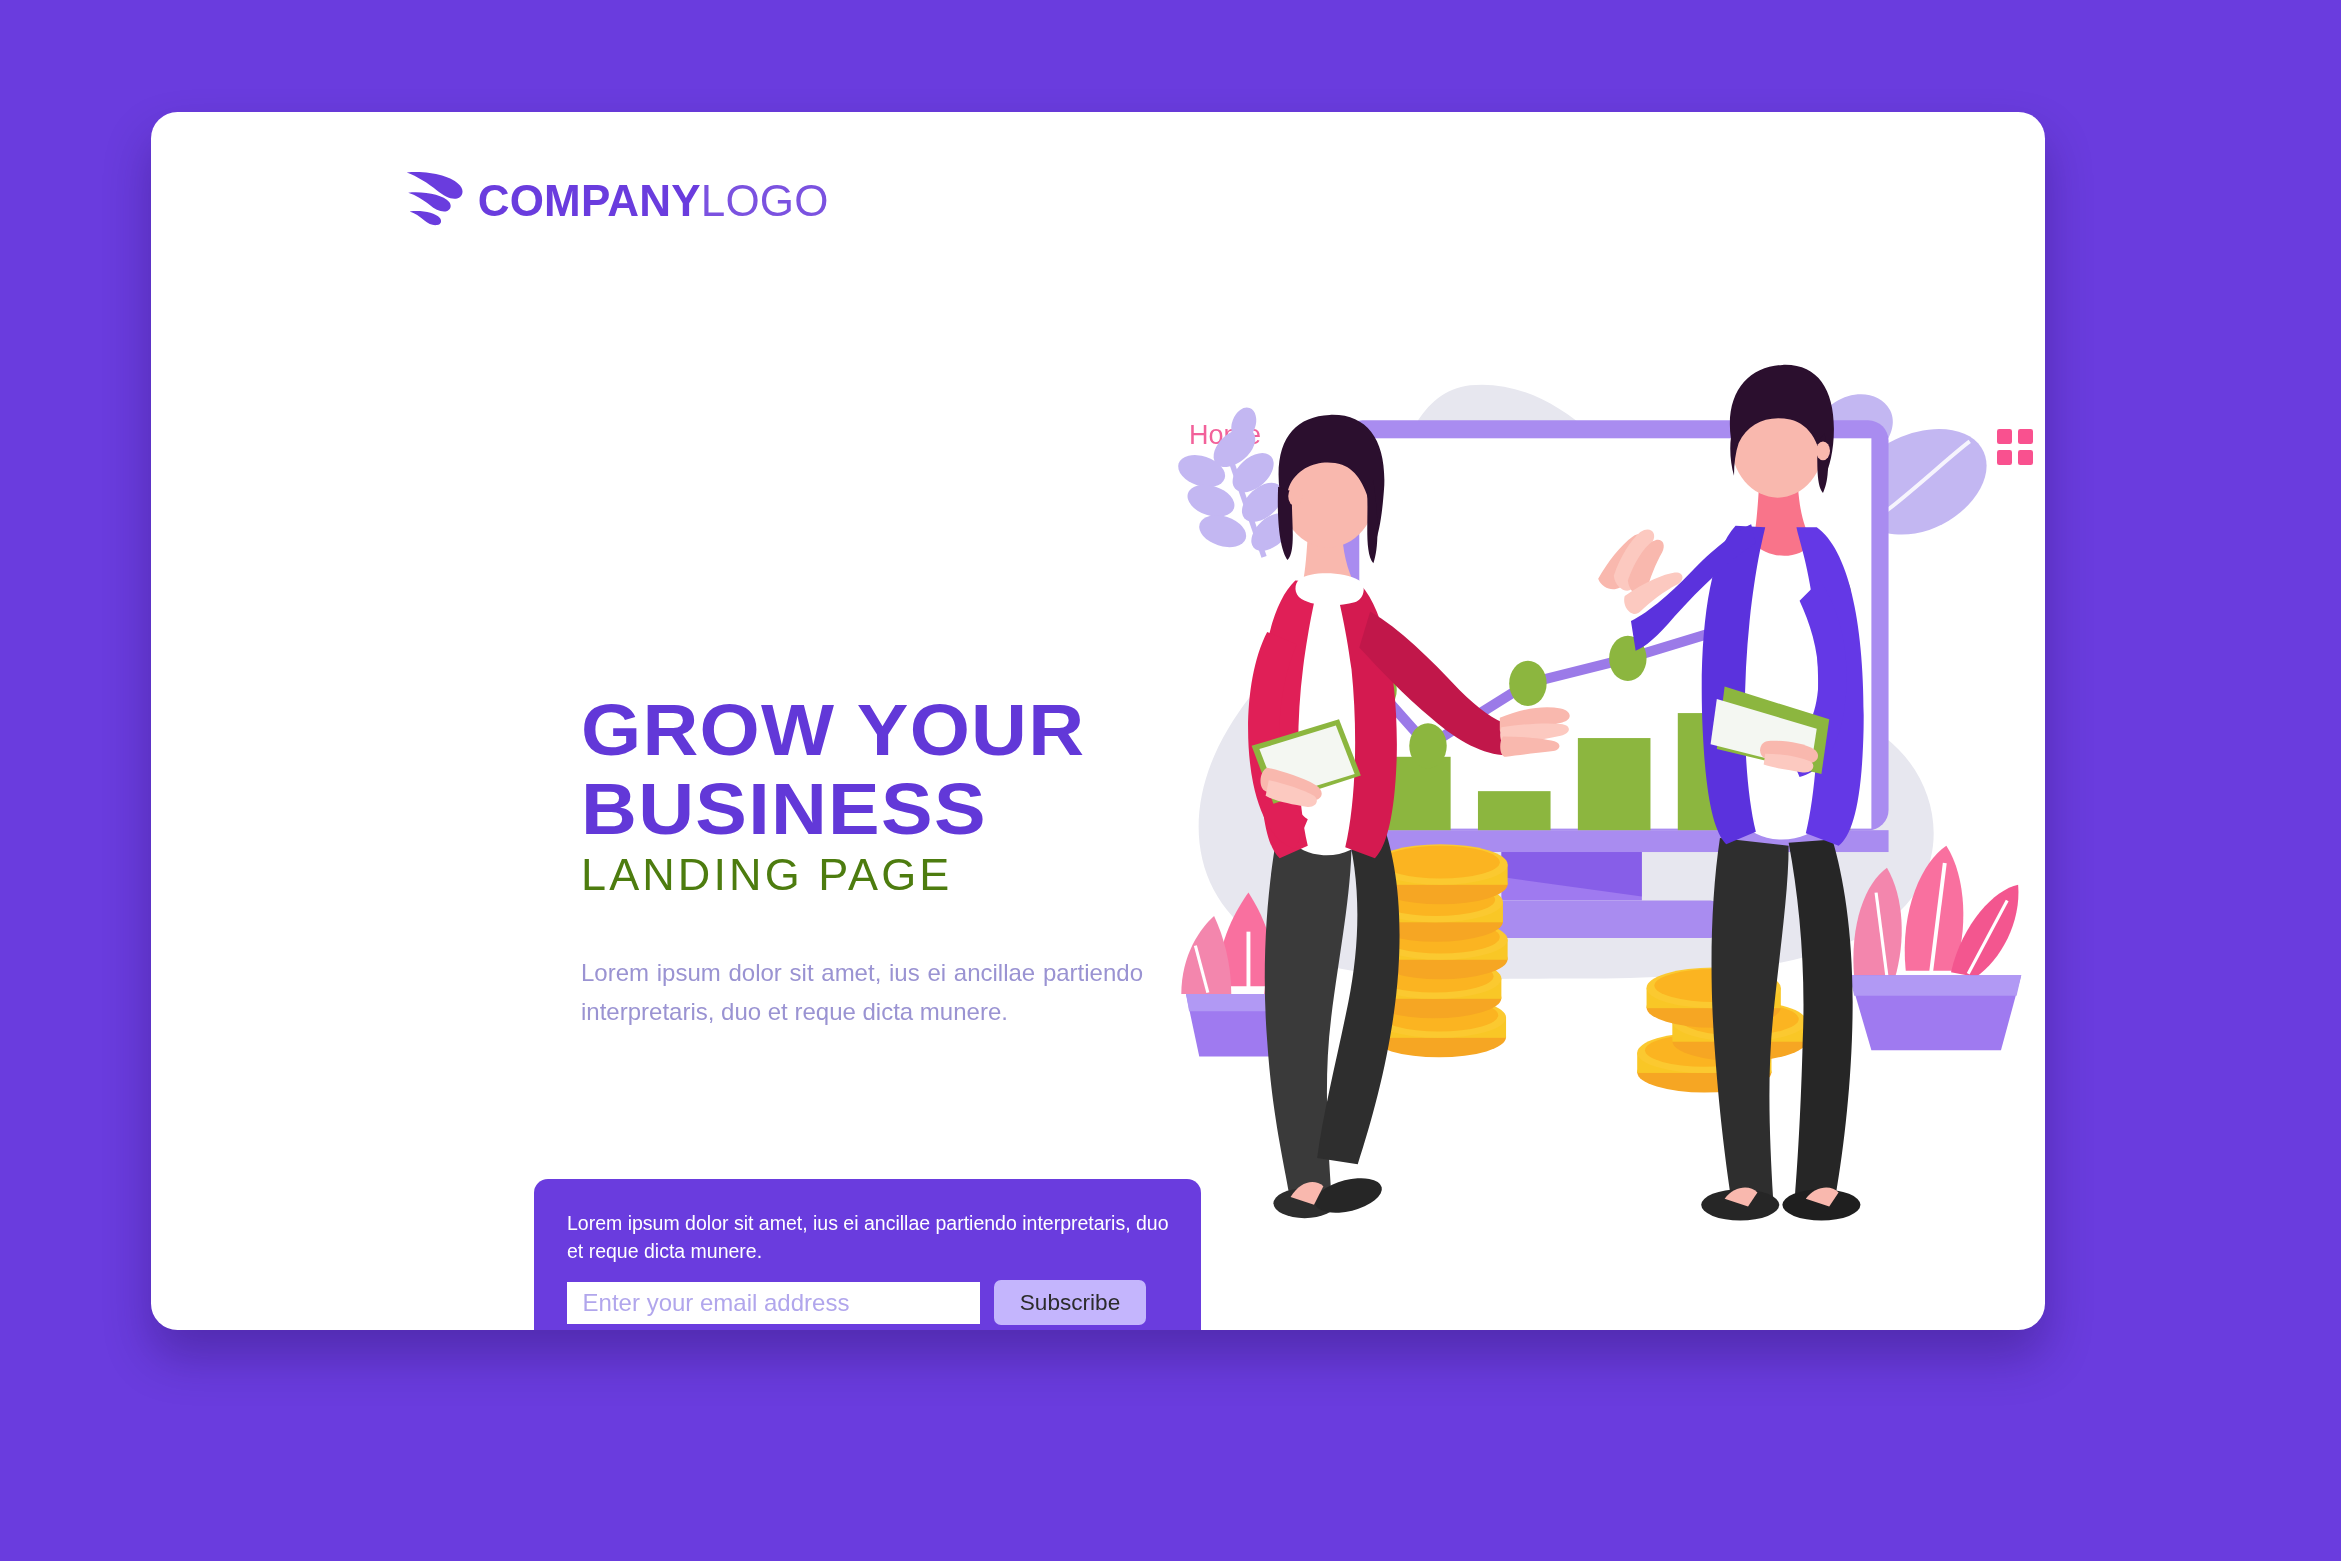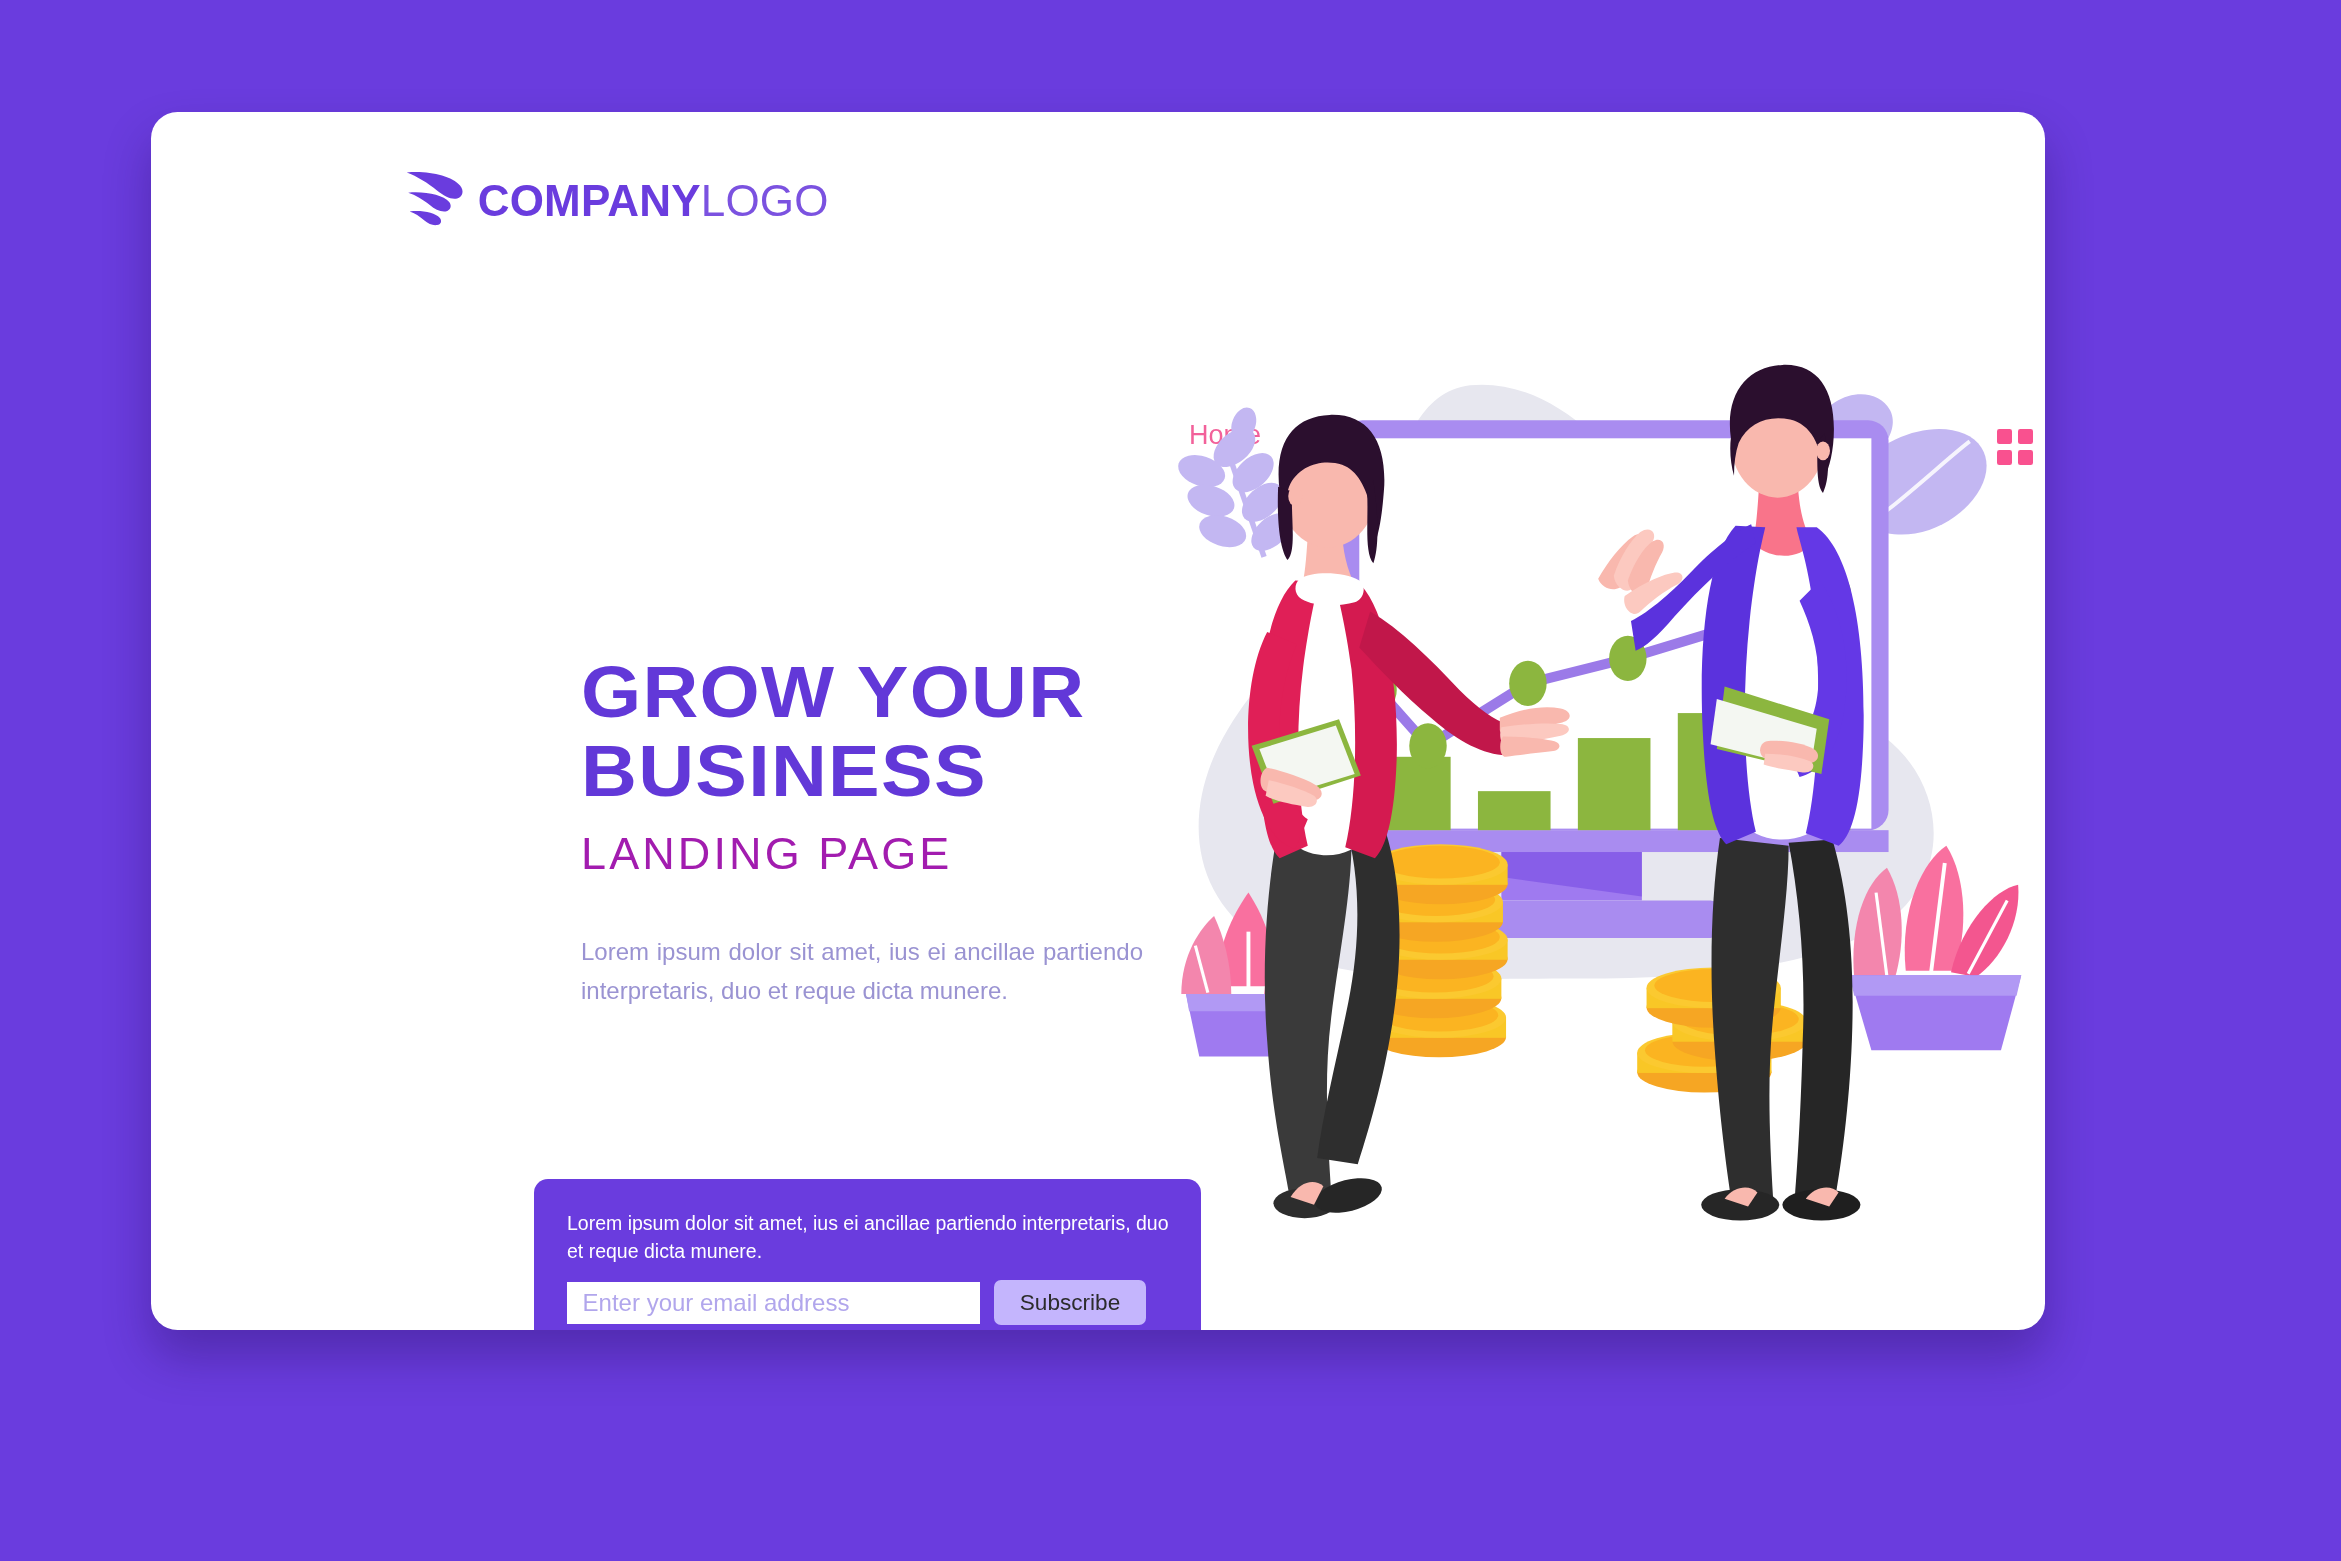--- a/index.html
+++ b/index.html
@@ -39,30 +39,30 @@
   .nav-item:last-child { margin-right: 0; }
   .grid-icon {
     position: absolute; left: 1846px; top: 317px;
     width: 36px; height: 36px;
     display: grid; grid-template-columns: 15px 15px; grid-template-rows: 15px 15px;
     gap: 6.2px; cursor: pointer;
   }
   .grid-icon i { background: #f9518f; border-radius: 2.3px; display: block; }
 
   
-  .hero-copy { position: absolute; left: 430px; top: 541px; width: 593px; }
+  .hero-copy { position: absolute; left: 430px; top: 579px; width: 593px; }
   .headline {
     font-family: "Liberation Sans Narrow", "Liberation Sans", sans-serif;
     font-size: 73px; font-weight: 700; color: #6238d8;
     line-height: 1.08; letter-spacing: 1.2px; text-transform: uppercase;
     white-space: pre-line;
     transform: scaleX(1.06); transform-origin: left center;
   }
   .subhead {
-    margin-top: 17px; font-size: 45px; font-weight: 300; color: #a21caf;
+    font-size: 45px; font-weight: 300; color: #4d7c0f;
     letter-spacing: 3.1px; text-transform: uppercase;
   }
   .lead {
     margin-top: 53px; width: 562px;
     font-size: 24px; line-height: 1.62; color: #9a93d2;
     text-align: justify; font-weight: 400;
   }
 
   
   .subscribe {

